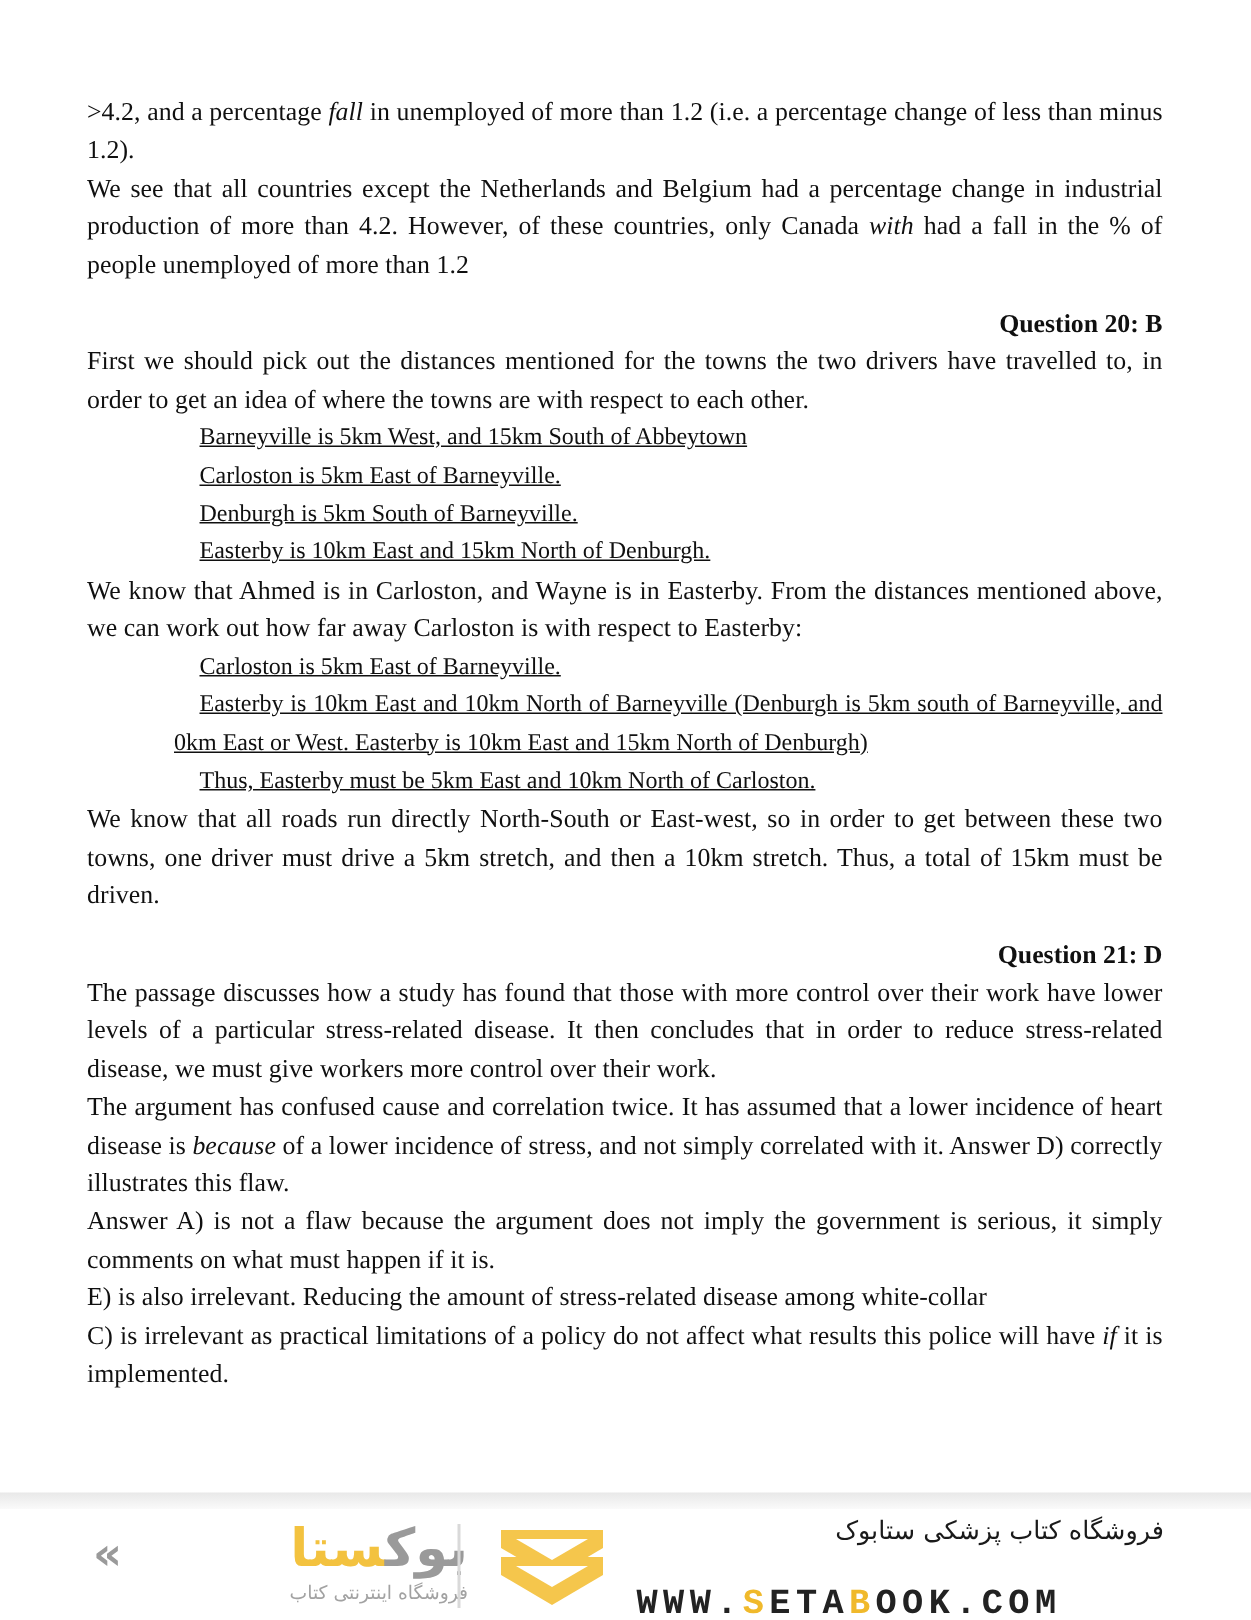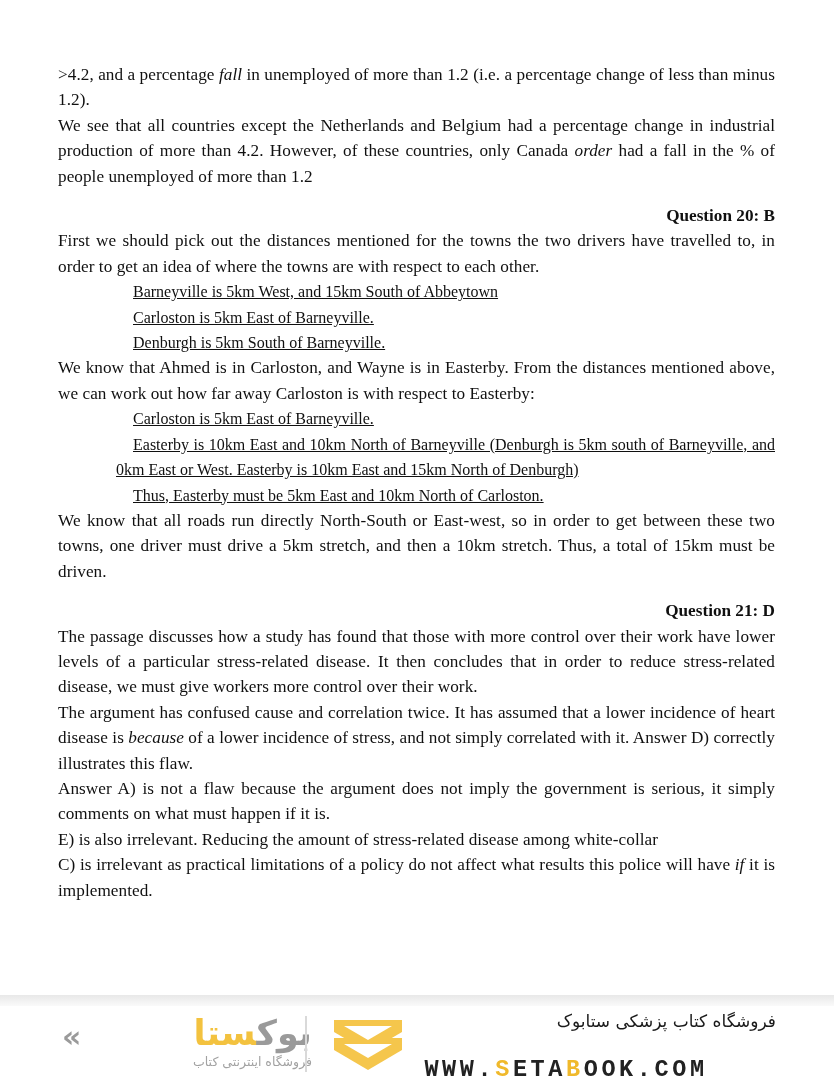--- a/index.html
+++ b/index.html
@@ -186,29 +186,30 @@
 </style>
 </head>
 <body>
 
 <div class="page">
 
   <div class="content">
 
     <p class="para">&gt;4.2, and a percentage <em class="it">fall</em> in unemployed of more than 1.2 (i.e. a percentage change of less than minus 1.2).</p>
 
-    <p class="para">We see that all countries except the Netherlands and Belgium had a percentage change in industrial production of more than 4.2. However, of these countries, only Canada <em class="it">order</em> had a fall in the % of people unemployed of more than 1.2</p>
+    <p class="para">We see that all countries except the Netherlands and Belgium had a percentage change in industrial production of more than 4.2. However, of these countries, only Canada <em class="it">with</em> had a fall in the % of people unemployed of more than 1.2</p>
 
     <p class="qhead">Question 20: B</p>
 
     <p class="para">First we should pick out the distances mentioned for the towns the two drivers have travelled to, in order to get an idea of where the towns are with respect to each other.</p>
 
     <p class="indent">Barneyville is 5km West, and 15km South of Abbeytown</p>
     <p class="indent">Carloston is 5km East of Barneyville.</p>
     <p class="indent">Denburgh is 5km South of Barneyville.</p>
+    <p class="indent">Easterby is 10km East and 15km North of Denburgh.</p>
 
     <p class="para">We know that Ahmed is in Carloston, and Wayne is in Easterby. From the distances mentioned above, we can work out how far away Carloston is with respect to Easterby:</p>
 
     <p class="indent">Carloston is 5km East of Barneyville.</p>
     <p class="indent hang">Easterby is 10km East and 10km North of Barneyville (Denburgh is 5km south of Barneyville, and 0km East or West. Easterby is 10km East and 15km North of Denburgh)</p>
     <p class="indent">Thus, Easterby must be 5km East and 10km North of Carloston.</p>
 
     <p class="para">We know that all roads run directly North-South or East-west, so in order to get between these two towns, one driver must drive a 5km stretch, and then a 10km stretch. Thus, a total of 15km must be driven.</p>
 
     <p class="qhead">Question 21: D</p>

